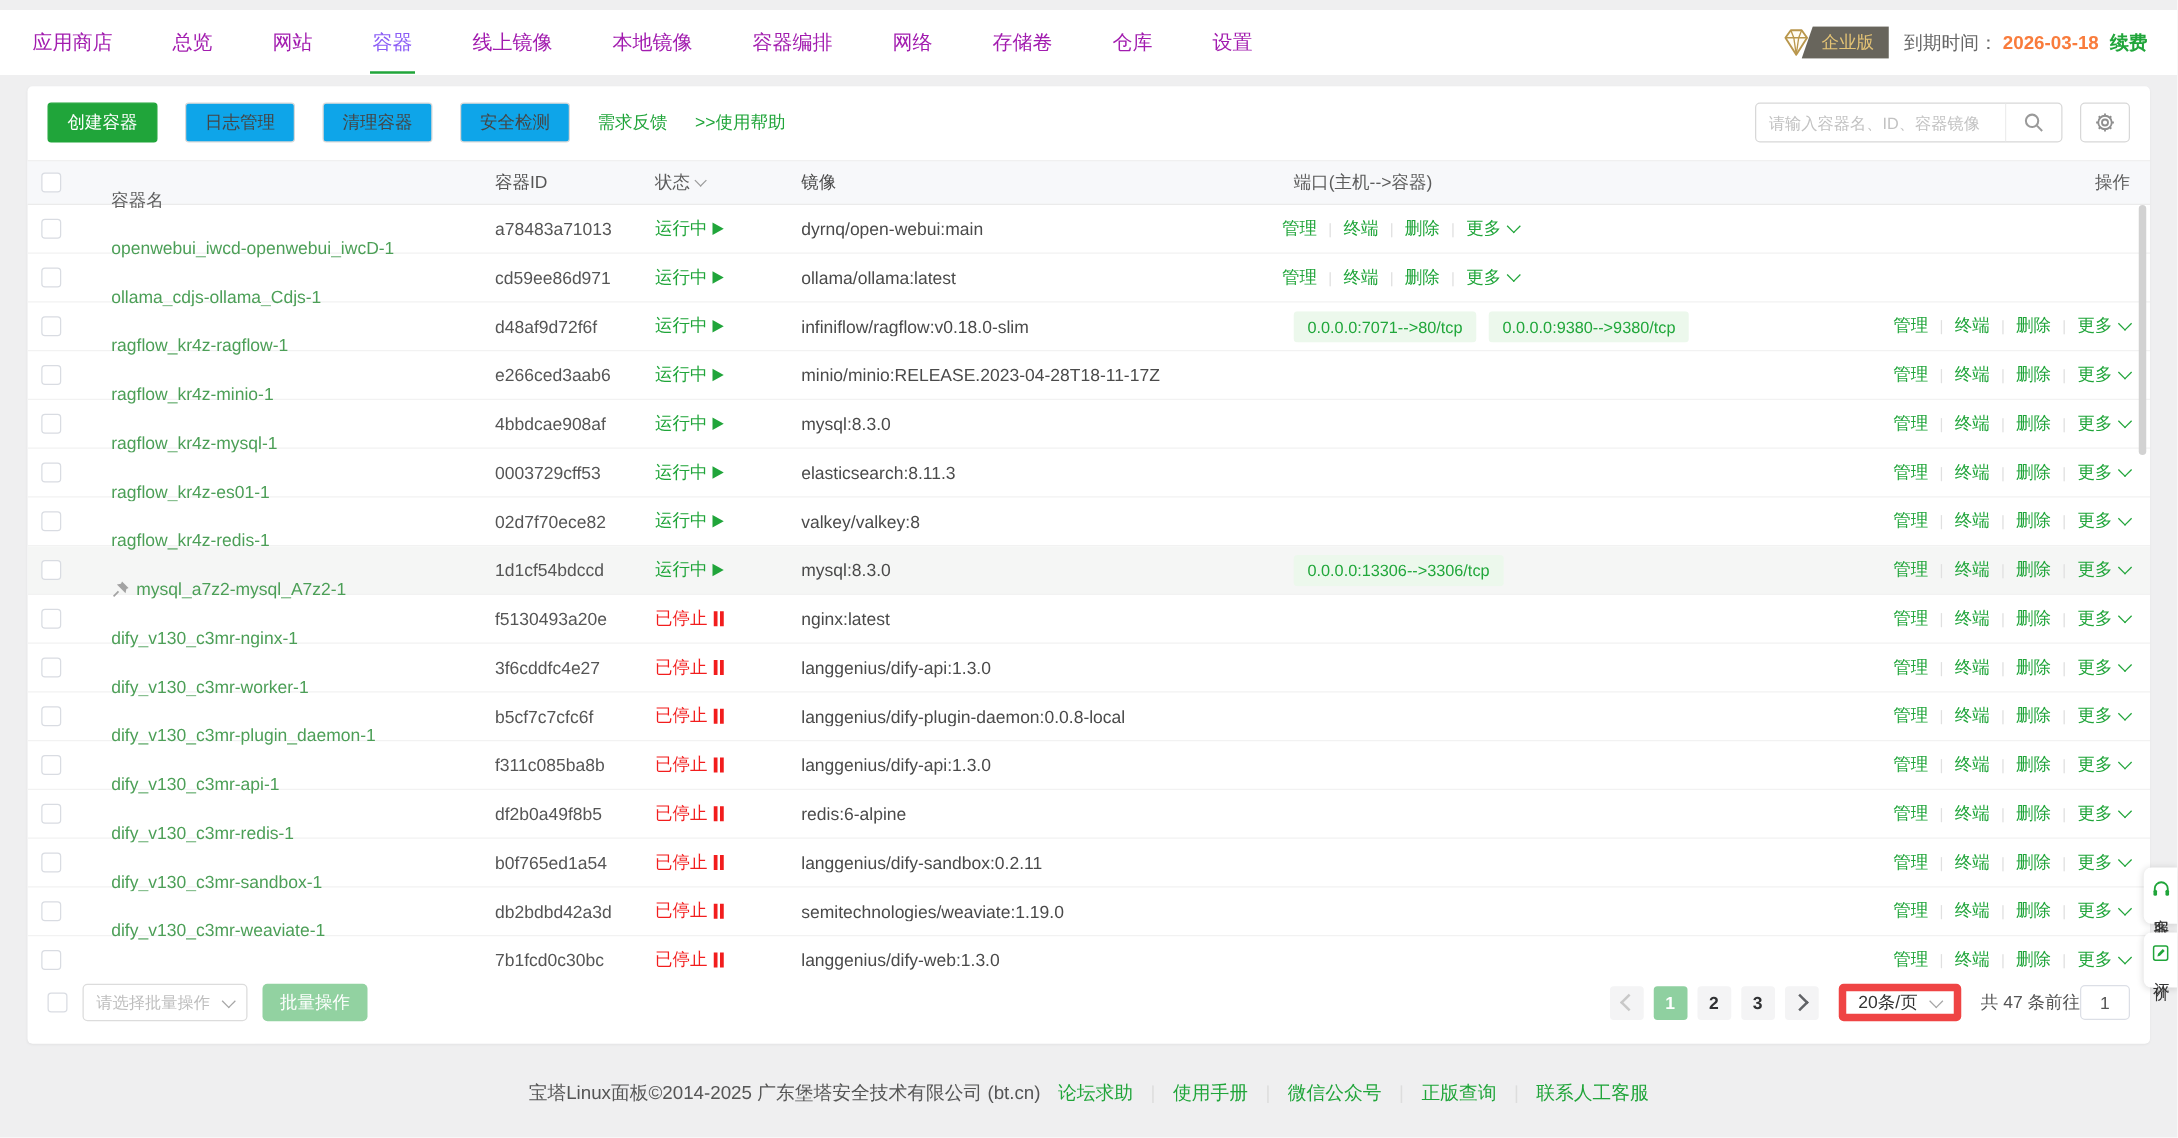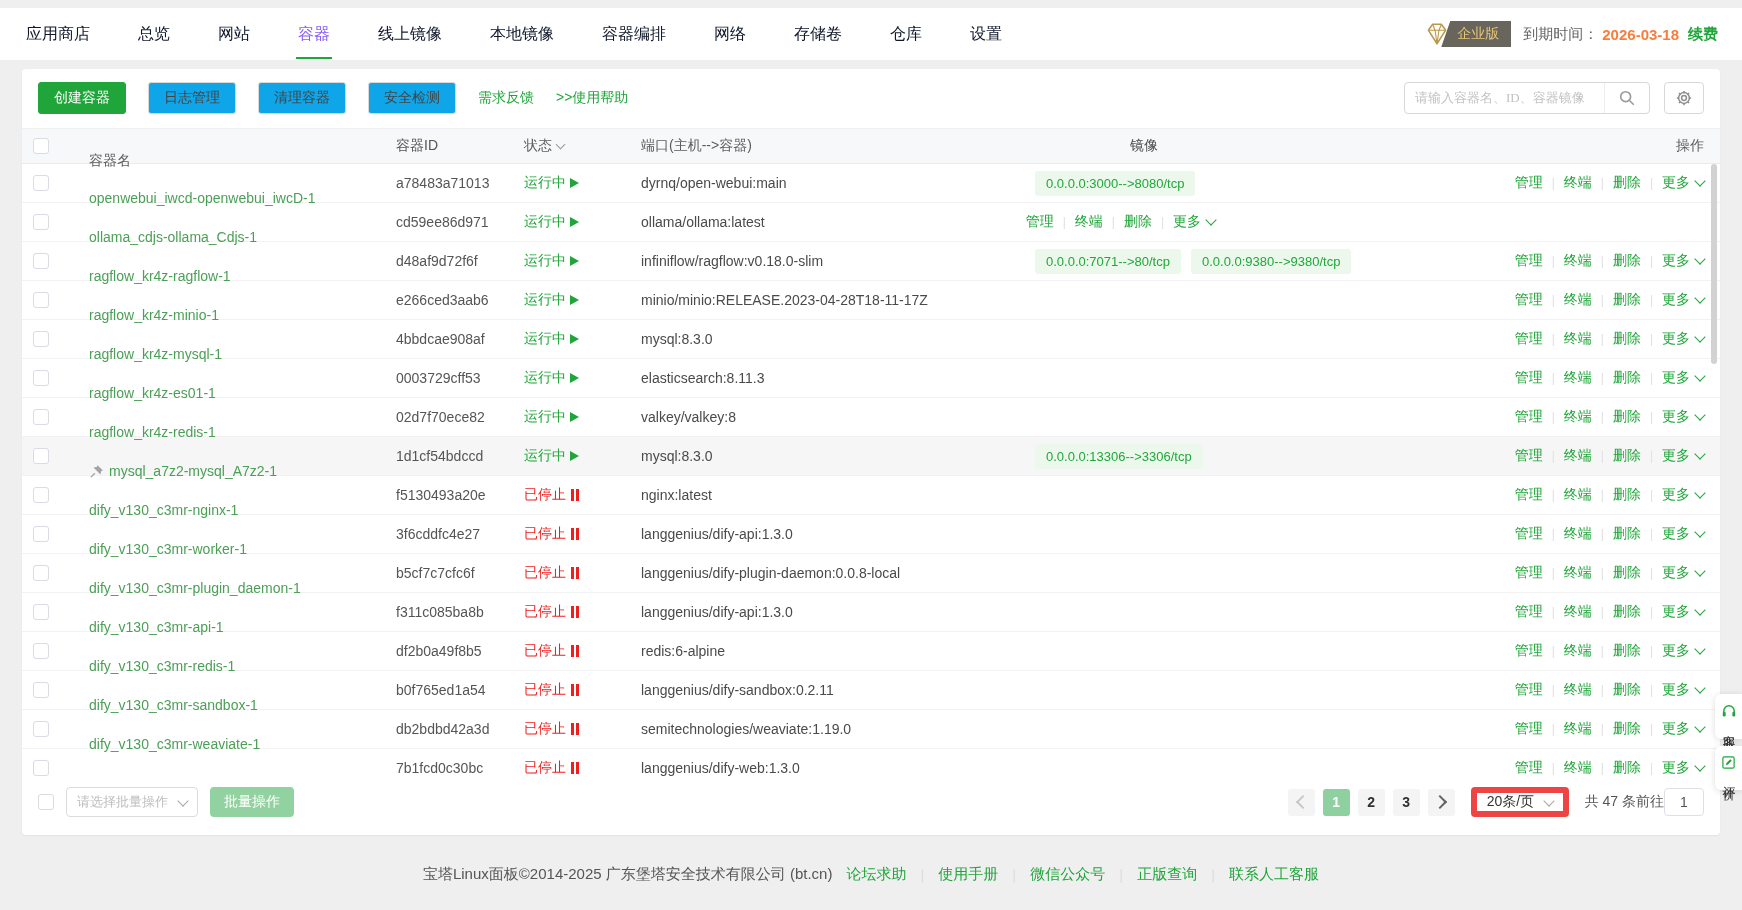--- a/index.html
+++ b/index.html
@@ -1,37 +1,37 @@
 <!DOCTYPE html>
 <html><head>
 <meta charset="utf-8">
 <style>
   html,body{margin:0;padding:0;overflow:hidden;}
   body{width:1742px;height:910px;background:#efeff0;font-family:"Liberation Sans","DejaVu Sans",sans-serif;position:relative;}
   
   .topnav{margin-top:8px;height:52px;background:#fff;display:flex;align-items:center;padding:0 24px;box-sizing:border-box;}
   .nav-items{display:flex;gap:44px;align-items:center;}
-  .nav-item{font-size:16px;color:#0f172a;padding:14px 2px 12px;cursor:pointer;border-bottom:2px solid transparent;white-space:nowrap;}
+  .nav-item{font-size:16px;color:#a21caf;padding:14px 2px 12px;cursor:pointer;border-bottom:2px solid transparent;white-space:nowrap;}
   .nav-item.active{color:#8b5cf6;border-bottom-color:#20a53a;}
   .license{margin-left:auto;display:flex;align-items:center;font-size:15px;}
   .diamond-icon{position:relative;z-index:2;margin-right:-9px;display:flex;}
   .vip-badge{background:#68655c;color:#e5c475;font-size:14px;padding:4px 12px 4px 16px;clip-path:polygon(9px 0,100% 0,100% 100%,0 100%);}
   .expiry-label{color:#666;margin-left:12px;}
   .expiry-date{color:#f97c3c;font-weight:bold;margin-left:4px;}
   .renew{color:#20a53a;margin-left:9px;cursor:pointer;font-weight:bold;}
   
   .card{margin:9px 22px 0;width:1698px;height:766px;box-sizing:border-box;background:#fff;border-radius:4px;padding-top:12px;position:relative;box-shadow:0 1px 2px rgba(0,0,0,.05);}
   .toolbar{display:flex;align-items:center;margin:0 16px 13px;height:34px;gap:22px;}
   .btn{height:32px;padding:0 15px;font-size:14px;border-radius:3px;display:inline-flex;align-items:center;cursor:pointer;box-sizing:border-box;white-space:nowrap;}
   .btn-primary{background:#20a53a;color:#fff;border:1px solid #20a53a;}
   .btn-plain{background:#0ea5e9;border:1px solid #d8d8d8;color:#454545;}
   .link-green{color:#20a53a;font-size:14px;cursor:pointer;white-space:nowrap;}
   .toolbar-right{margin-left:auto;display:flex;gap:14px;align-items:center;}
   .search-box{width:246px;height:32px;border:1px solid #d8d8d8;border-radius:4px;display:flex;align-items:center;box-sizing:border-box;background:#fff;}
-  .search-input{border:none;outline:none;flex:1;padding:0 10px;font-size:13px;color:#333;min-width:0;background:transparent;font-family:Liberation Serif, serif;}
+  .search-input{border:none;outline:none;flex:1;padding:0 10px;font-size:13px;color:#333;min-width:0;background:transparent;}
   .search-input::placeholder{color:#c2c2c2;}
   .search-btn{width:44px;height:100%;display:flex;align-items:center;justify-content:center;border-left:1px solid #ededed;cursor:pointer;}
   .gear-btn{width:40px;height:32px;border:1px solid #d8d8d8;border-radius:4px;display:flex;align-items:center;justify-content:center;cursor:pointer;background:#fff;box-sizing:border-box;}
   
   .table-head{display:flex;align-items:center;height:34px;background:#f7f8fa;border-top:1px solid #f0f0f0;border-bottom:1px solid #ebebeb;color:#5c5c5c;font-size:14px;}
   .table-body{height:613px;overflow:hidden;}
   .t-row{display:flex;align-items:center;height:39px;border-bottom:1px solid #f2f2f2;font-size:14px;box-sizing:border-box;}
   .t-row.pinned{background:#f5f6f5;}
   .cell{box-sizing:border-box;}
   .c-check{width:62px;padding-left:11px;display:flex;align-items:center;}
@@ -156,44 +156,41 @@
   <div class="table-head">
     <div class="cell c-check">
         <span class="checkbox"></span>
       </div>
     <div class="cell c-name">容器名</div>
     <div class="cell c-id">容器ID</div>
     <div class="cell c-status">
       <span>状态</span>
       <i class="chev-head"></i>
     </div>
+    <div class="cell c-image">镜像</div>
     <div class="cell c-ports">端口(主机--&gt;容器)</div>
-    <div class="cell c-image">镜像</div>
     <div class="cell c-actions">操作</div>
   </div>
 
   <div class="table-body">
   <div class="t-row running">
     <div class="cell c-check">
       <span class="checkbox"></span>
     </div>
     <div class="cell c-name">
 
       <a class="name-link">openwebui_iwcd-openwebui_iwcD-1</a>
     </div>
     <div class="cell c-id">a78483a71013</div>
     <div class="cell c-status">
       <span class="status-text">运行中</span>
       <span class="play-icon"></span>
 
     </div>
     <div class="cell c-image">dyrnq/open-webui:main</div>
-    <div class="cell c-ports">
-          <span class="port-badge">0.0.0.0:3000--&gt;8080/tcp</span>
-        </div>
     <div class="cell c-actions">
       <a class="act a-manage">管理</a>
           <span class="sep">|</span>
       <a class="act a-terminal">终端</a>
           <span class="sep">|</span>
       <a class="act a-delete">删除</a>
           <span class="sep">|</span>
       <a class="act a-more">
             <span class="a-more-label">更多</span>
             <i class="chev"></i>

